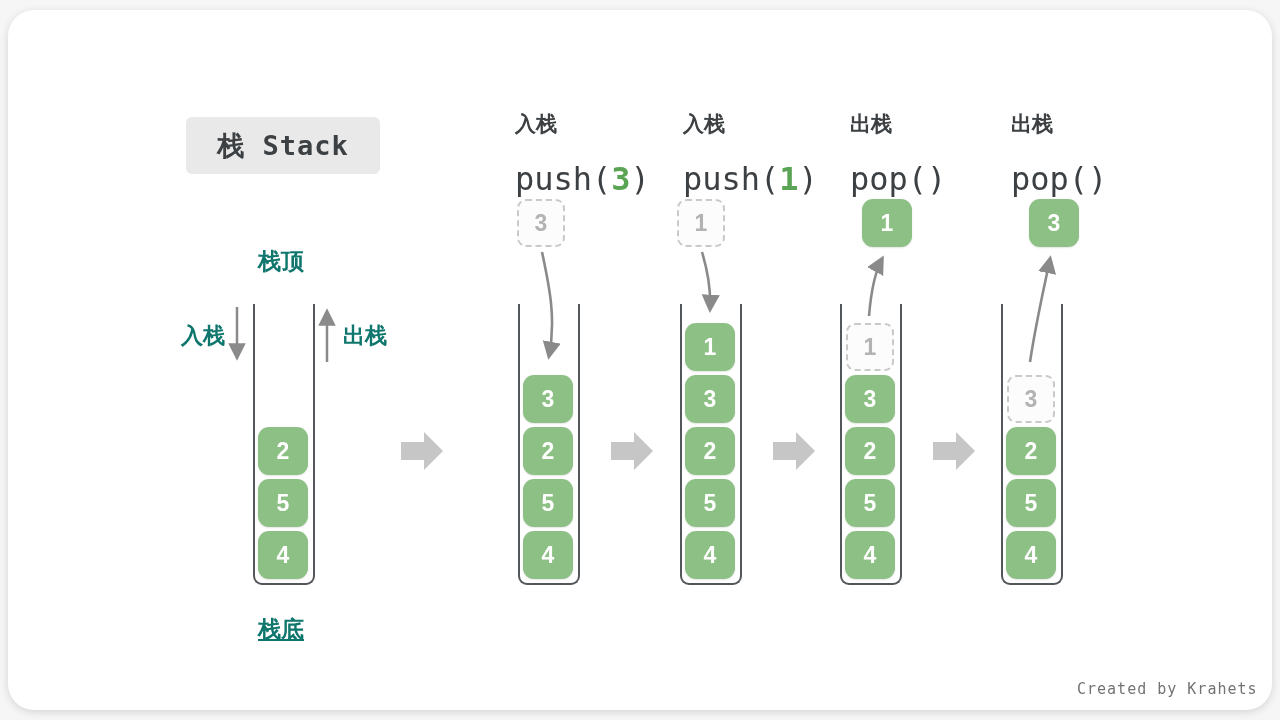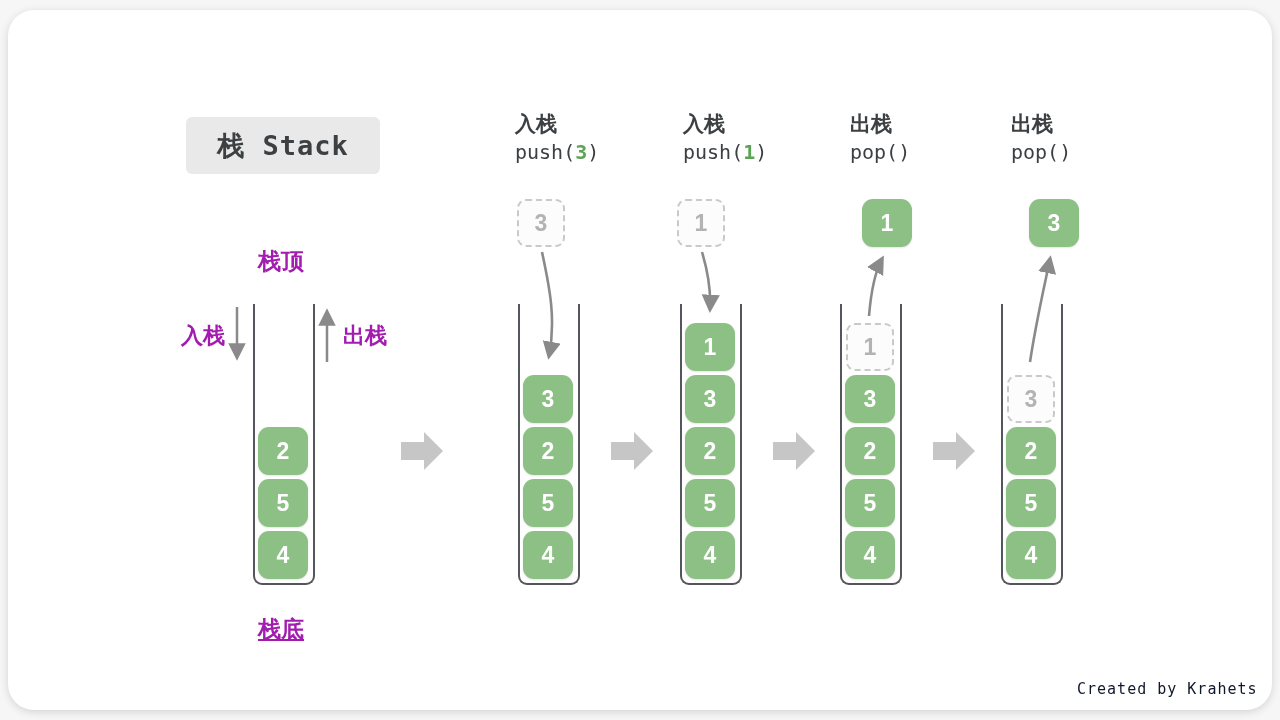--- a/index.html
+++ b/index.html
@@ -16,28 +16,28 @@
     box-shadow: 0 2px 9px rgba(0,0,0,0.14);
   }
   .title-box {
     position: absolute; left: 186px; top: 113px; width: 194px; height: 57px;
     background: #e9e9e9; border-radius: 6px;
     display: flex; align-items: center; justify-content: center;
     font-family: "DejaVu Sans Mono", monospace;
     font-size: 27px; font-weight: 700; color: #3c4043; letter-spacing: 1px;
   }
   .cjk-label {
-    position: absolute; color: #a21caf; font-weight: 700; font-size: 23px;
+    position: absolute; color: #0f766e; font-weight: 700; font-size: 23px;
     white-space: nowrap;
   }
   .op { position: absolute; top: 106px; }
   .op-cjk { font-size: 21px; font-weight: 700; color: #3c4043; }
   .op-code {
-    margin-top: 2px; font-family: "DejaVu Sans Mono", monospace;
-    font-size: 20px; color: #3c4043; white-space: nowrap;
+    margin-top: 22px; font-family: "DejaVu Sans Mono", monospace;
+    font-size: 32px; color: #3c4043; white-space: nowrap;
   }
   .op-code .num { color: #5ba455; font-weight: 700; }
   .container {
     position: absolute; top: 300px; width: 62px; height: 281px;
     border-left: 2px solid #53565a; border-right: 2px solid #53565a;
     border-bottom: 2px solid #53565a; border-radius: 0 0 9px 9px;
     background: transparent;
   }
   .cell {
     position: absolute; width: 50px; height: 48px; border-radius: 11px;
@@ -50,21 +50,21 @@
     position: absolute; width: 48px; height: 48px; border-radius: 9px;
     border: 2px dashed #c9c9c9; background: #fcfcfc; color: #b3b3b3;
     display: flex; align-items: center; justify-content: center;
     font-size: 23px; font-weight: 700;
     box-shadow: none;
   }
   .float { top: 195px; }
   .watermark {
     position: absolute; left: 1077px; top: 676px;
     font-family: "DejaVu Sans Mono", monospace;
-    font-size: 15px; color: #0f172a; letter-spacing: 1px;
+    font-size: 15px; color: #737373; letter-spacing: 1px;
   }
   svg.overlay { position: absolute; left: 0; top: 0; pointer-events: none; }
 </style>
 </head>
 <body>
 
 <div class="canvas">
   <div class="card"></div>
 
   <div class="title-box">

